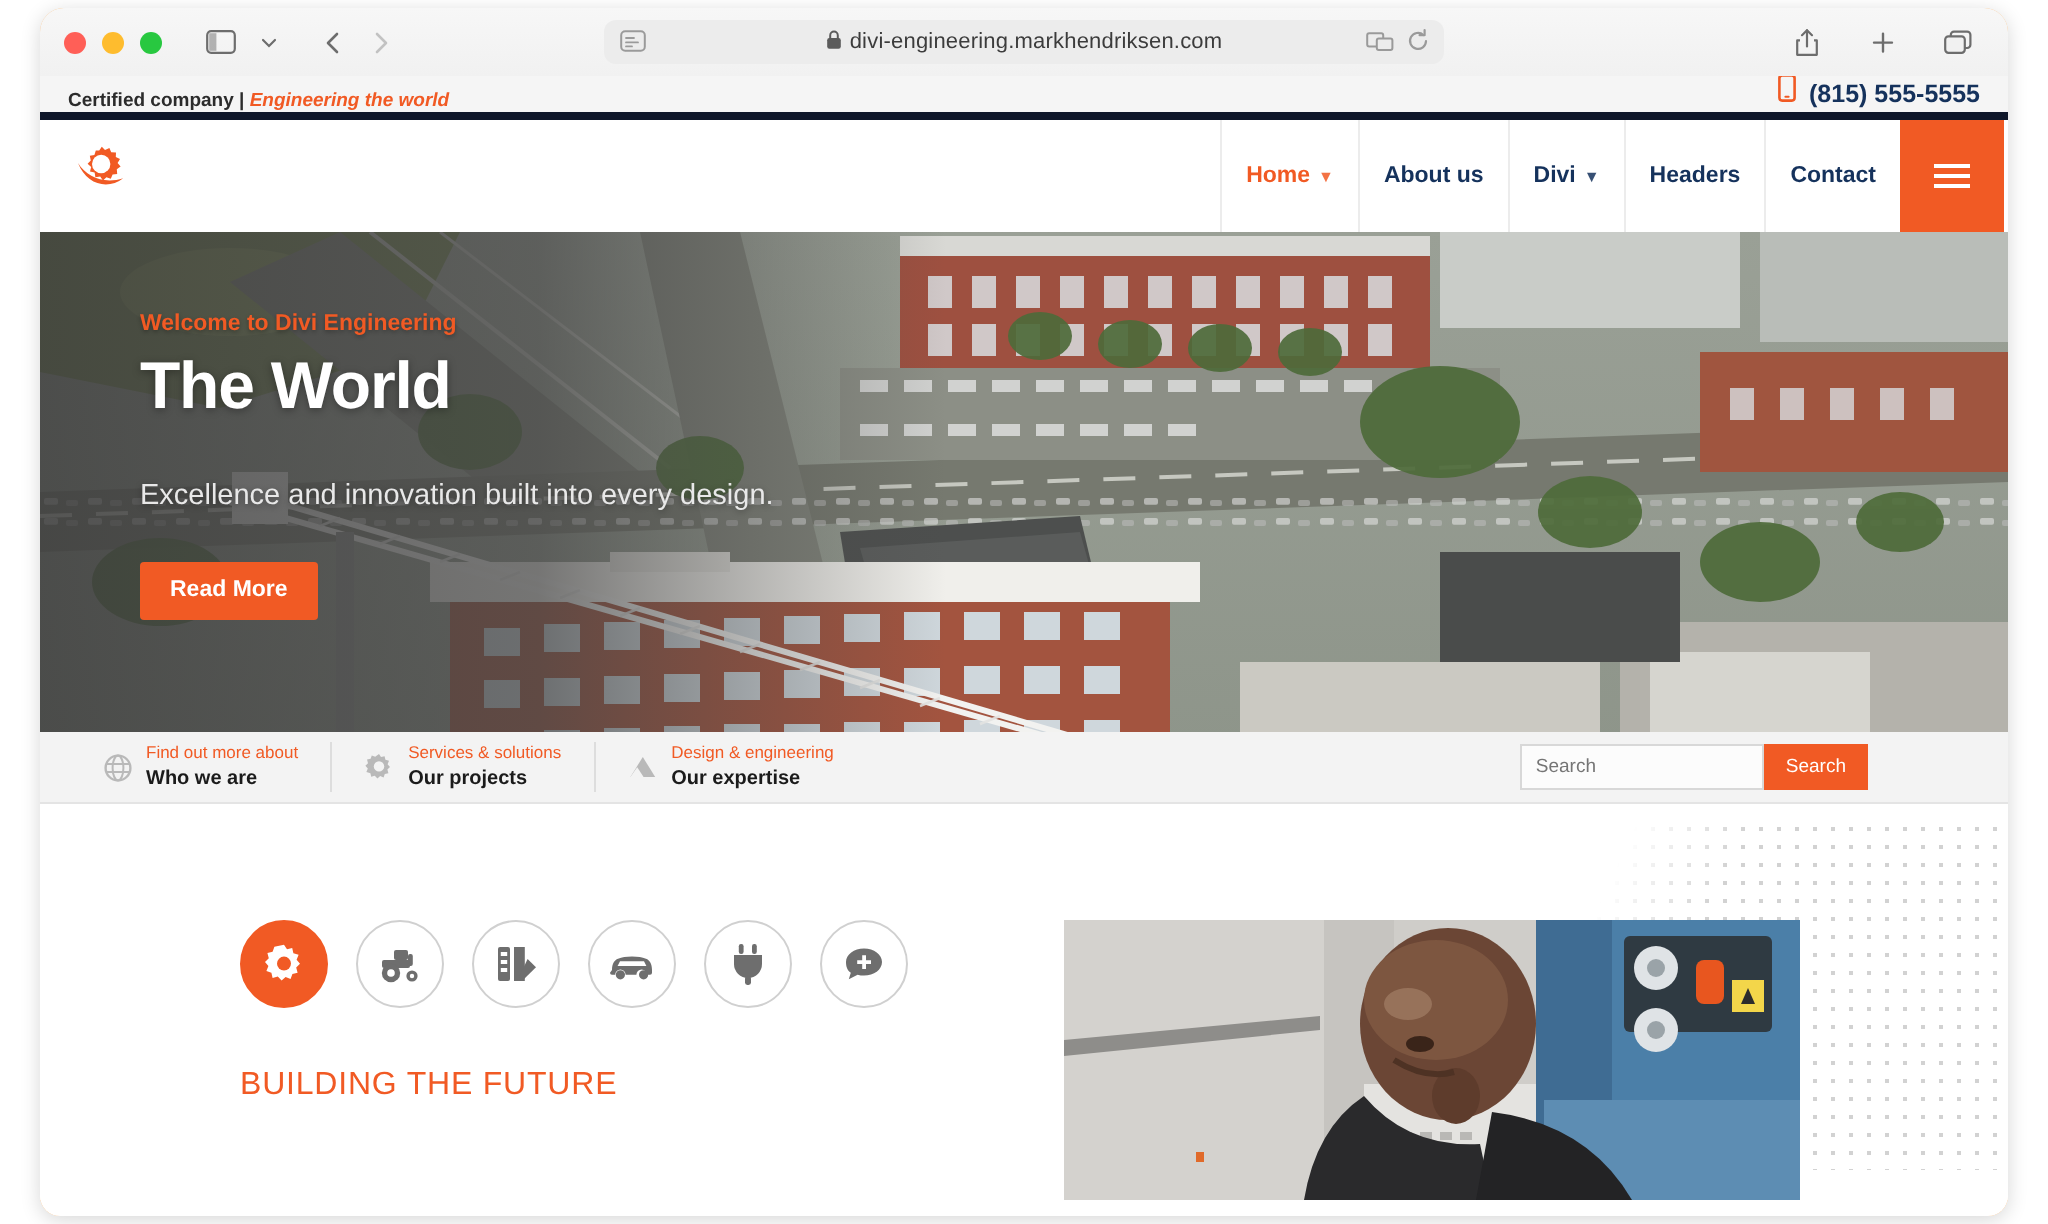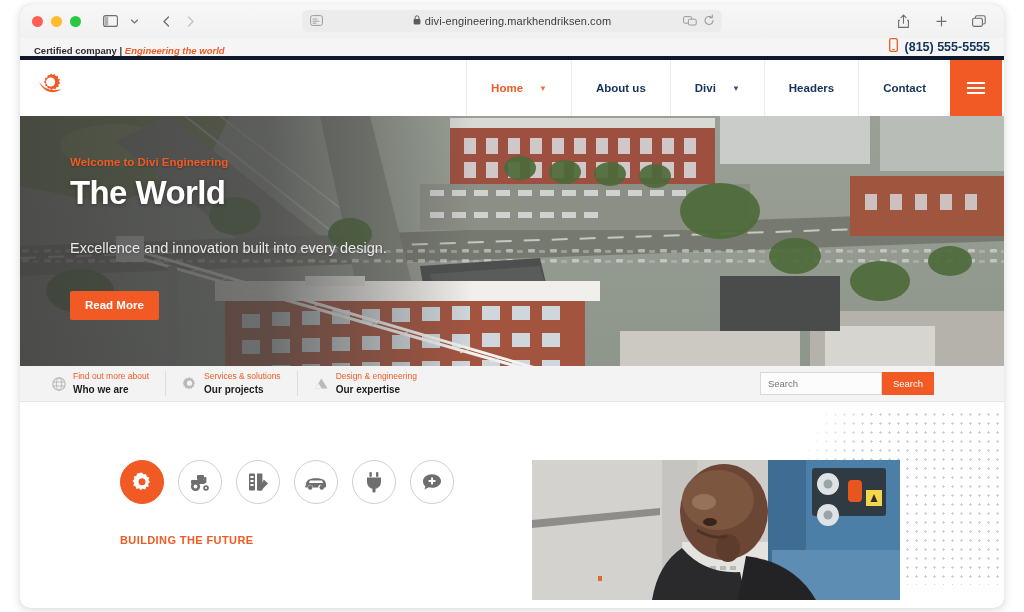--- a/index.html
+++ b/index.html
@@ -89,22 +89,22 @@
     position: relative; z-index: 3;
     margin: 0 2px;
   }
   .brand { display: flex; align-items: center; padding-left: 14px; gap: 7px; }
   .brand-text { font-size: 20px; letter-spacing: -.3px; }
   .brand-text .b1 { color: #15325c; font-weight: bold; }
   .brand-text .b2 { color: #7a8799; font-weight: normal; }
 
   .mainnav { display: flex; align-items: stretch; }
   .navitem {
-    display: flex; align-items: center; justify-content: center; gap: 16px;
-    padding: 0 24px;
+    display: flex; align-items: center; justify-content: center; gap: 4px;
+    padding: 0 12px;
     font-size: 11.5px; font-weight: bold; color: #15325c;
     border-left: 1px solid #ececec;
     white-space: nowrap;
   }
   .navitem.active { color: #f15a24; }
   .chev { font-size: 8px; opacity: .85; }
   .burger {
     width: 52px; background: #f15a24;
     display: flex; align-items: center; justify-content: center;
     flex-direction: column; gap: 3px;
@@ -127,21 +127,21 @@
   }
   .hero-title {
     color: #fff; font-size: 33px; line-height: 1.06; font-weight: bold;
     letter-spacing: -.6px; text-shadow: 0 1px 4px rgba(0,0,0,.35);
   }
   .hero-sub {
     color: #e8e8e8; font-size: 14.5px; line-height: 1.35; margin-top: 28px;
     text-shadow: 0 1px 3px rgba(0,0,0,.35);
   }
   .read-more {
-    display: inline-block; margin-top: 32px;
+    display: inline-block; margin-top: 22px;
     background: #f15a24; color: #fff;
     font-size: 11.5px; font-weight: bold;
     padding: 8px 15px 9px; border-radius: 2px;
   }
 
   
   .strip {
     height: 36px; background: #f3f3f3;
     border-bottom: 1px solid #e4e4e4;
     display: flex; align-items: center; padding: 0 16px;
@@ -180,21 +180,21 @@
   }
   .ico {
     width: 44px; height: 44px; border-radius: 50%;
     border: 1.6px solid #d0d0d0; color: #6e6e6e;
     display: flex; align-items: center; justify-content: center;
     background: #fff;
   }
   .ico.active { background: #f15a24; border-color: #f15a24; color: #fff; }
   .building-future {
     position: absolute; left: 100px; top: 132px;
-    font-size: 11px; font-weight: bold; color: #f15a24; letter-spacing: .4px;
+    font-size: 16px; font-weight: normal; color: #f15a24; letter-spacing: .4px;
   }
   .worker-img {
     position: absolute; left: 512px; top: 58px;
     width: 368px; height: 140px; overflow: hidden;
   }
 </style>
 </head>
 <body>
 
 <div class="browser-window">

